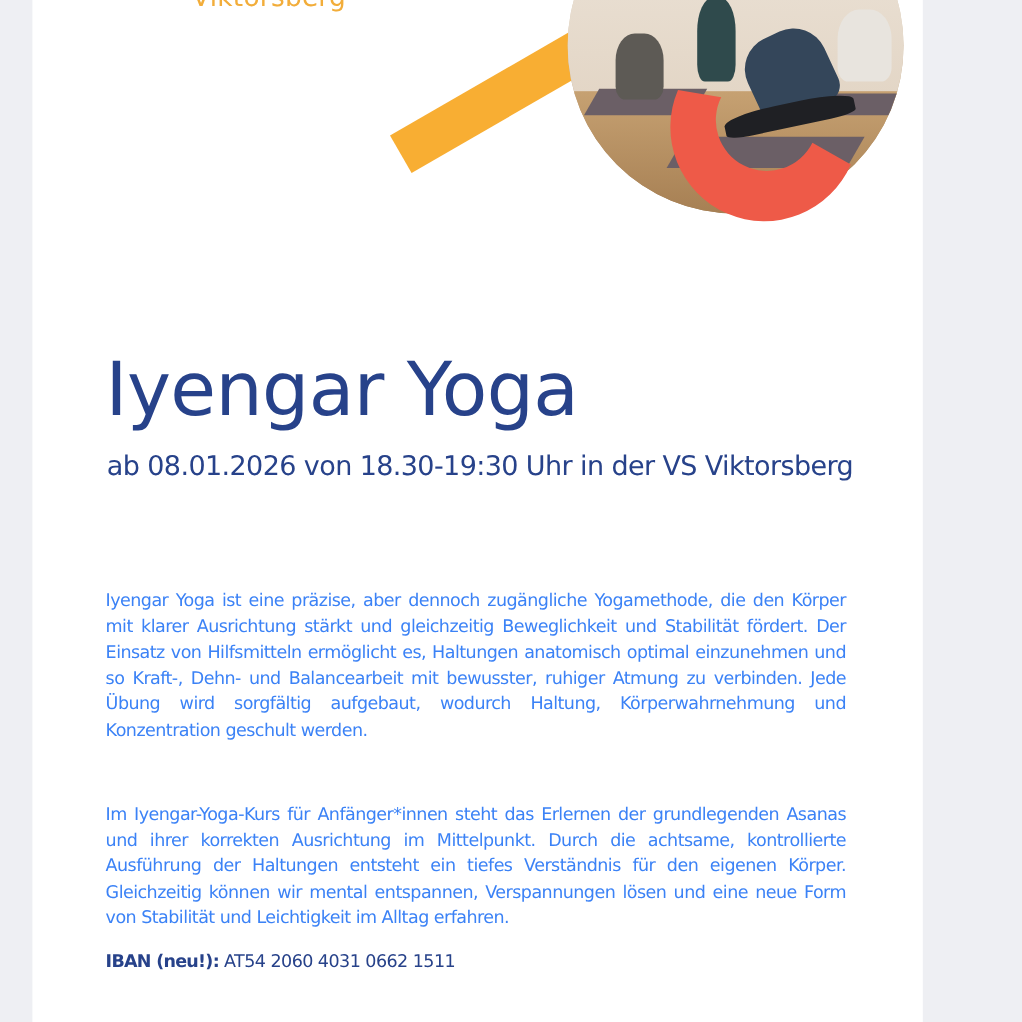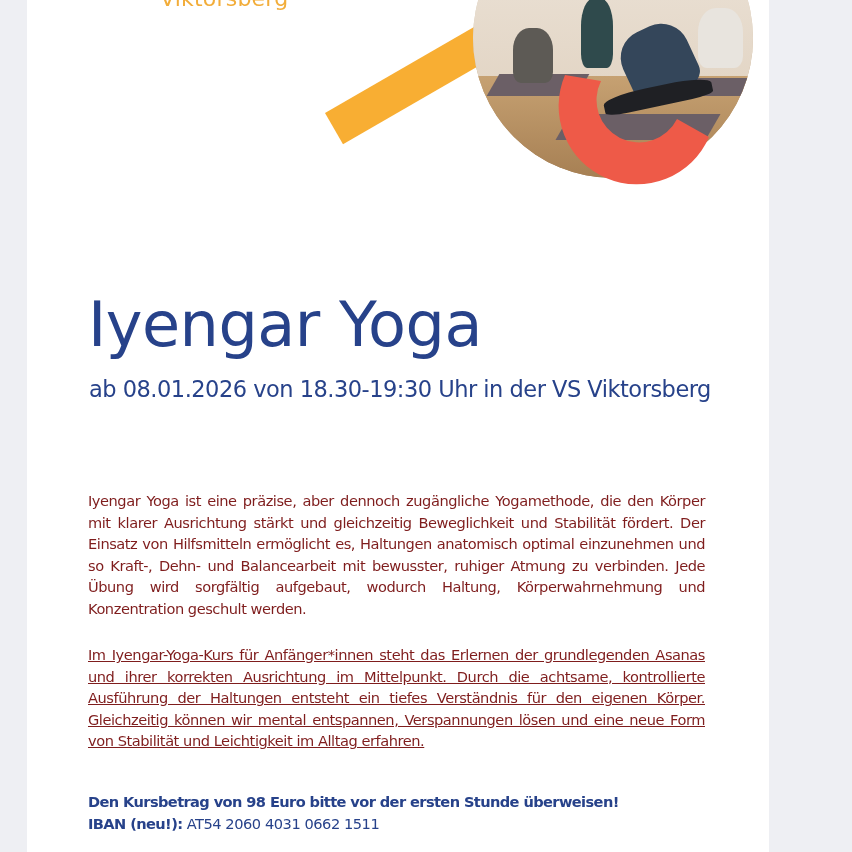--- a/index.html
+++ b/index.html
@@ -95,28 +95,28 @@
       letter-spacing: -0.5px;
       white-space: nowrap;
       text-align: center;
     }
     .para {
       position: absolute;
       left: 61px;
       width: 617px;
       font-size: 14.6px;
       line-height: 21.6px;
-      color: #7f1d1d;
+      color: #3b82f6;
       font-family: "DejaVu Sans", sans-serif;
       text-align: justify;
       letter-spacing: -0.45px;
       margin: 0;
     }
     .para1 { top: 490px; }
-    .para2 { top: 644px; text-decoration: underline; }
+    .para2 { top: 668px; }
     .info {
       position: absolute;
       left: 61px;
       top: 791px;
       font-size: 14.6px;
       line-height: 21.6px;
       color: #27428a;
       font-family: "DejaVu Sans", sans-serif;
       letter-spacing: -0.45px;
       white-space: nowrap;
@@ -202,21 +202,20 @@
     <path d="M 8 12 A 72 72 0 0 0 152 74 L 120 56 A 36 36 0 0 1 44 18 Z" fill="#ee5a48"></path>
   </svg>
 
   <h1 class="title">Iyengar Yoga</h1>
   <div class="subtitle">ab 08.01.2026 von 18.30-19:30 Uhr in der VS Viktorsberg</div>
 
   <p class="para para1">Iyengar Yoga ist eine präzise, aber dennoch zugängliche Yogamethode, die den Körper mit klarer Ausrichtung stärkt und gleichzeitig Beweglichkeit und Stabilität fördert. Der Einsatz von Hilfsmitteln ermöglicht es, Haltungen anatomisch optimal einzunehmen und so Kraft-, Dehn- und Balancearbeit mit bewusster, ruhiger Atmung zu verbinden. Jede Übung wird sorgfältig aufgebaut, wodurch Haltung, Körperwahrnehmung und Konzentration geschult werden.</p>
   <p class="para para2">Im Iyengar-Yoga-Kurs für Anfänger*innen steht das Erlernen der grundlegenden Asanas und ihrer korrekten Ausrichtung im Mittelpunkt. Durch die achtsame, kontrollierte Ausführung der Haltungen entsteht ein tiefes Verständnis für den eigenen Körper. Gleichzeitig können wir mental entspannen, Verspannungen lösen und eine neue Form von Stabilität und Leichtigkeit im Alltag erfahren.</p>
 
   <div class="info">
-    <div class="b">Den Kursbetrag von 98 Euro bitte vor der ersten Stunde überweisen!</div>
     <div>
       <span class="b">IBAN (neu!):</span><span> AT54 2060 4031 0662 1511</span>
     </div>
   </div>
 
   <div class="side-url">www.familie.or.at</div>
 
   <div class="side-social" style="top:620px;">
     <span>familienverband</span>
   </div>

